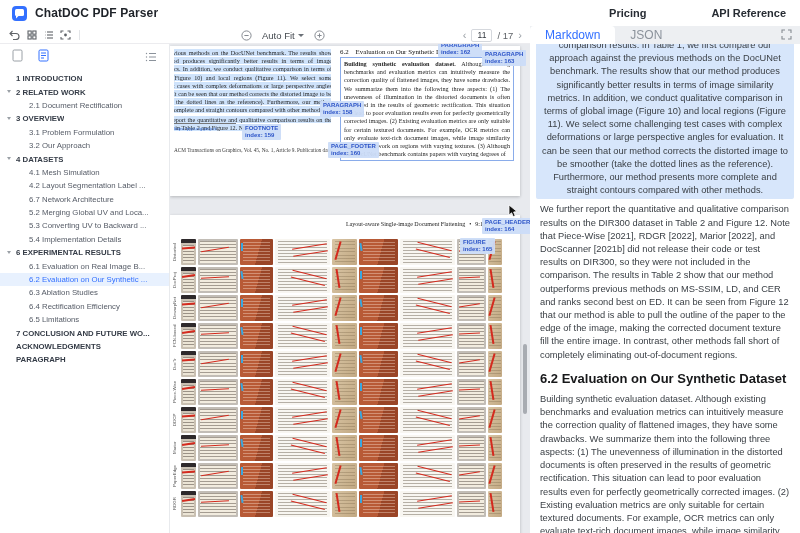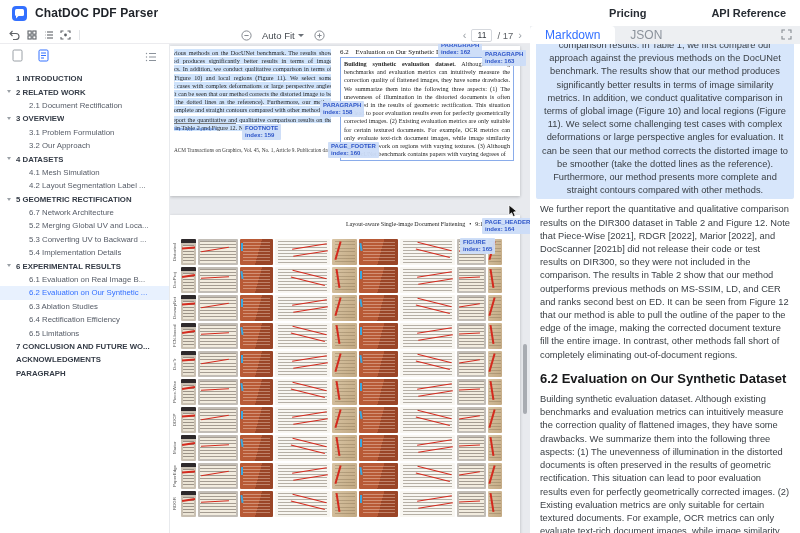--- a/index.html
+++ b/index.html
@@ -249,24 +249,20 @@
         <div class="toc-item lvl1 bold">
           <span class="caret"></span>
           <span class="toc-label">4 DATASETS</span>
         </div>
         <div class="toc-item lvl2">
           <span class="toc-label">4.1 Mesh Simulation</span>
         </div>
         <div class="toc-item lvl2">
           <span class="toc-label">4.2 Layout Segmentation Label ...</span>
         </div>
-        <div class="toc-item lvl1 bold">
-          <span class="caret"></span>
-          <span class="toc-label">5 GEOMETRIC RECTIFICATION</span>
-        </div>
         <div class="toc-item lvl2">
           <span class="toc-label">6.7 Network Architecture</span>
         </div>
         <div class="toc-item lvl2">
           <span class="toc-label">5.2 Merging Global UV and Loca...</span>
         </div>
         <div class="toc-item lvl2">
           <span class="toc-label">5.3 Converting UV to Backward ...</span>
         </div>
         <div class="toc-item lvl2">

